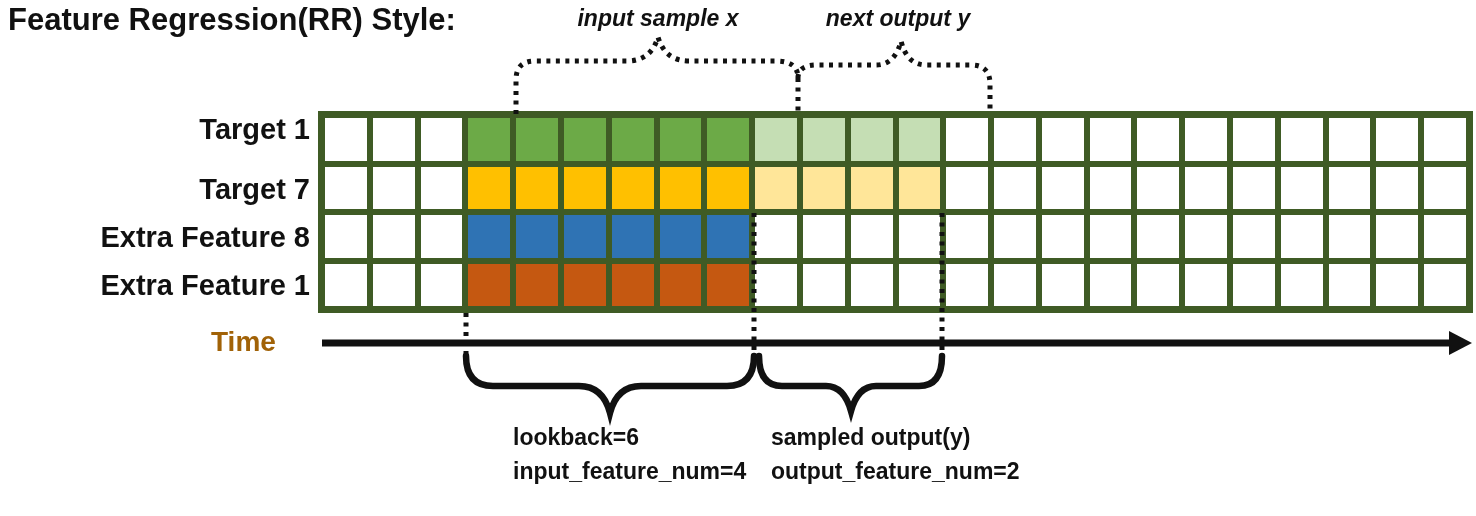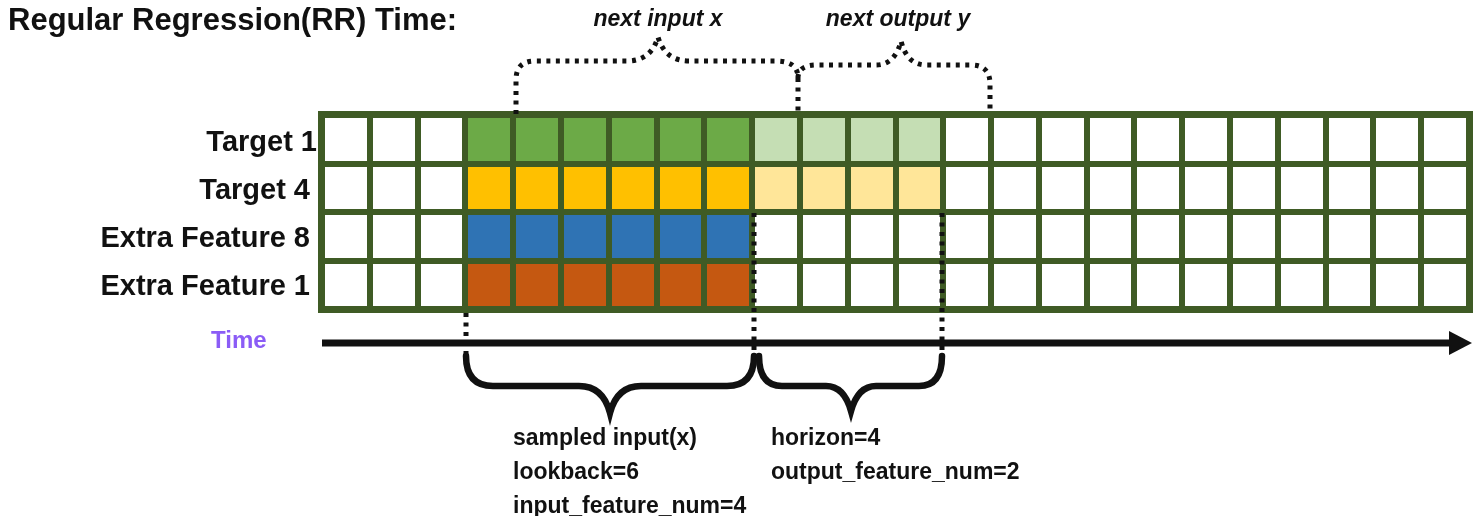--- a/index.html
+++ b/index.html
@@ -24,22 +24,22 @@
     width: 310px;
     text-align: right;
     font-size: 29px; font-weight: 700;
     line-height: 34px;
     color: #111;
     left: 0;
   }
 
   .time-label {
     left: 211px; top: 326px;
-    font-size: 24px; font-weight: 700;
-    color: #8b5cf6;
+    font-size: 28px; font-weight: 700;
+    color: #a16207;
   }
 
   .brace-label {
     top: 5px;
     transform: translateX(-50%);
     font-size: 23px;
     font-style: italic;
     font-weight: 600;
     white-space: nowrap;
     color: #111;
@@ -68,27 +68,27 @@
 
   #overlay {
     left: 0; top: 0;
     pointer-events: none;
     z-index: 5;
   }
 </style>
 </head>
 <body>
 
-<div class="abs title">Regular Regression(RR) Time:</div>
-
-<div class="abs brace-label" style="left:658px;">next input x</div>
+<div class="abs title">Feature Regression(RR) Style:</div>
+
+<div class="abs brace-label" style="left:658px;">input sample x</div>
 <div class="abs brace-label" style="left:898px;">next output y</div>
 
-<div class="abs row-label" style="top:124px;margin-left:7px;">Target 1</div>
-<div class="abs row-label" style="top:172px;">Target 4</div>
+<div class="abs row-label" style="top:112px;">Target 1</div>
+<div class="abs row-label" style="top:172px;">Target 7</div>
 <div class="abs row-label" style="top:220px;">Extra Feature 8</div>
 <div class="abs row-label" style="top:268px;">Extra Feature 1</div>
 
 <div id="grid" class="abs" style="background: rgb(63, 91, 37); grid-template-columns: repeat(24, 1fr);">
     <div class="cell" style="background: rgb(255, 255, 255);"></div>
     <div class="cell" style="background: rgb(255, 255, 255);"></div>
     <div class="cell" style="background: rgb(255, 255, 255);"></div>
     <div class="cell" style="background: rgb(108, 170, 71);"></div>
     <div class="cell" style="background: rgb(108, 170, 71);"></div>
     <div class="cell" style="background: rgb(108, 170, 71);"></div>
@@ -180,26 +180,25 @@
     <div class="cell" style="background: rgb(255, 255, 255);"></div>
     <div class="cell" style="background: rgb(255, 255, 255);"></div>
     <div class="cell" style="background: rgb(255, 255, 255);"></div>
     <div class="cell" style="background: rgb(255, 255, 255);"></div>
     <div class="cell" style="background: rgb(255, 255, 255);"></div>
   </div>
 
 <div class="abs time-label">Time</div>
 
 <div class="abs sample-note" style="left:513px;">
-  <div>sampled input(x)</div>
   <div>lookback=6</div>
   <div>input_feature_num=4</div>
 </div>
 <div class="abs sample-note" style="left:771px;">
-  <div>horizon=4</div>
+  <div>sampled output(y)</div>
   <div>output_feature_num=2</div>
 </div>
 
 <svg id="overlay" class="abs" width="1476" height="516" viewBox="0 0 1476 516">
 
   <path d="M 516 114 L 516 80 Q 516 61 535 61 L 627 61 Q 651 61 658 37 Q 665 61 689 61 L 776 61 Q 798 61 798 78" fill="none" stroke="#111" stroke-width="5" stroke-dasharray="4 5.5"></path>
 
   <path d="M 798 78 Q 798 65 817 65 L 876 65 Q 895 65 901 41 Q 907 65 926 65 L 971 65 Q 990 65 990 84 L 990 114" fill="none" stroke="#111" stroke-width="5" stroke-dasharray="4 5.5"></path>
 
   <line x1="798" y1="78" x2="798" y2="114" stroke="#111" stroke-width="5" stroke-dasharray="4 5.5"></line>

